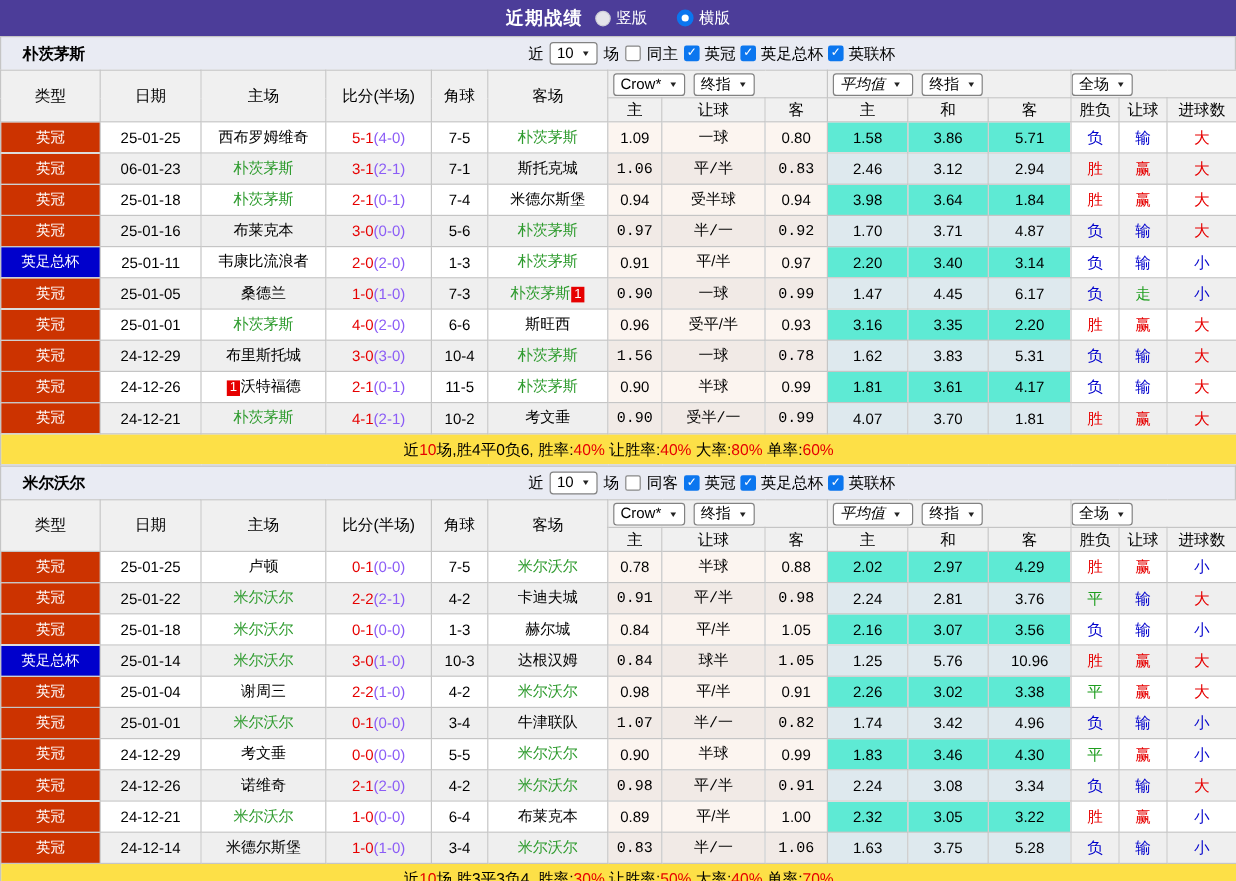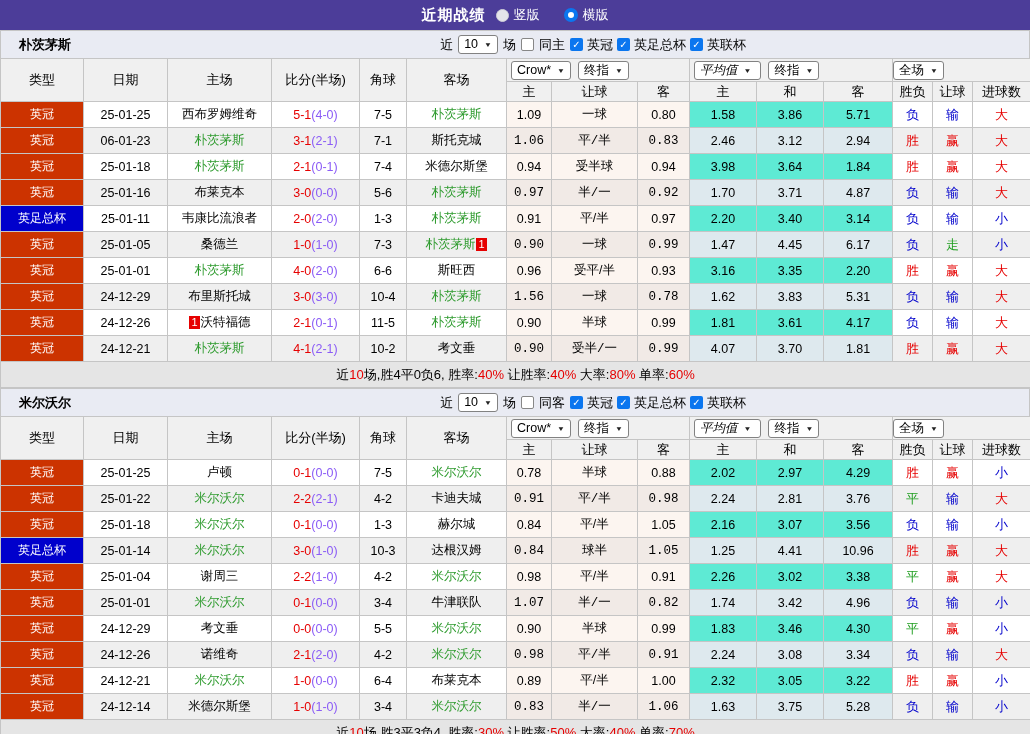--- a/index.html
+++ b/index.html
@@ -51,21 +51,21 @@
   tr.alt td.avg { background:#DEE9EE; }
   .focal { color:var(--focal,#2E9B2E); }
   .ft { color:var(--res-red,#E60000); }
   .ht { color:#8b5cf6; }
   .card { display:inline-block; background:var(--res-red,#E60000); color:#fff; font-size:11px;
           line-height:13px; padding:0 2px; margin:0 1px; }
   td.res { font-size:13px; }
   .t-red   { color:var(--res-red,#E60000); }
   .t-blue  { color:var(--res-blue,#0000CC); }
   .t-green { color:var(--res-green,#1F9E1F); }
-  tfoot td.summary { height:26px; background:#e5e5e5; font-size:13px; }
+  tfoot td.summary { height:26px; background:#fde047; font-size:13px; }
 </style>
 </head>
 <body>
 
 <div class="topbar">
   <span class="title">近期战绩</span>
   <div class="radio-group">
     <span class="radio-item">
       <span class="radio r-off"></span>
       <span>竖版</span>
@@ -483,21 +483,21 @@
           <td class="comp-blue">英足总杯</td>
           <td>25-01-14</td>
           <td><span class="focal">米尔沃尔</span></td>
           <td><span class="ft">3-0</span><span class="ht">(1-0)</span></td>
           <td>10-3</td>
           <td><span>达根汉姆</span></td>
           <td class="crow">0.84</td>
           <td class="crow">球半</td>
           <td class="crow">1.05</td>
           <td class="avg">1.25</td>
-          <td class="avg">4.41</td>
+          <td class="avg">5.76</td>
           <td class="avg">10.96</td>
           <td class="res t-red">胜</td>
           <td class="res t-red">赢</td>
           <td class="res t-red">大</td>
         </tr>
         <tr>
           <td class="comp-red">英冠</td>
           <td>25-01-04</td>
           <td><span>谢周三</span></td>
           <td><span class="ft">2-2</span><span class="ht">(1-0)</span></td>

